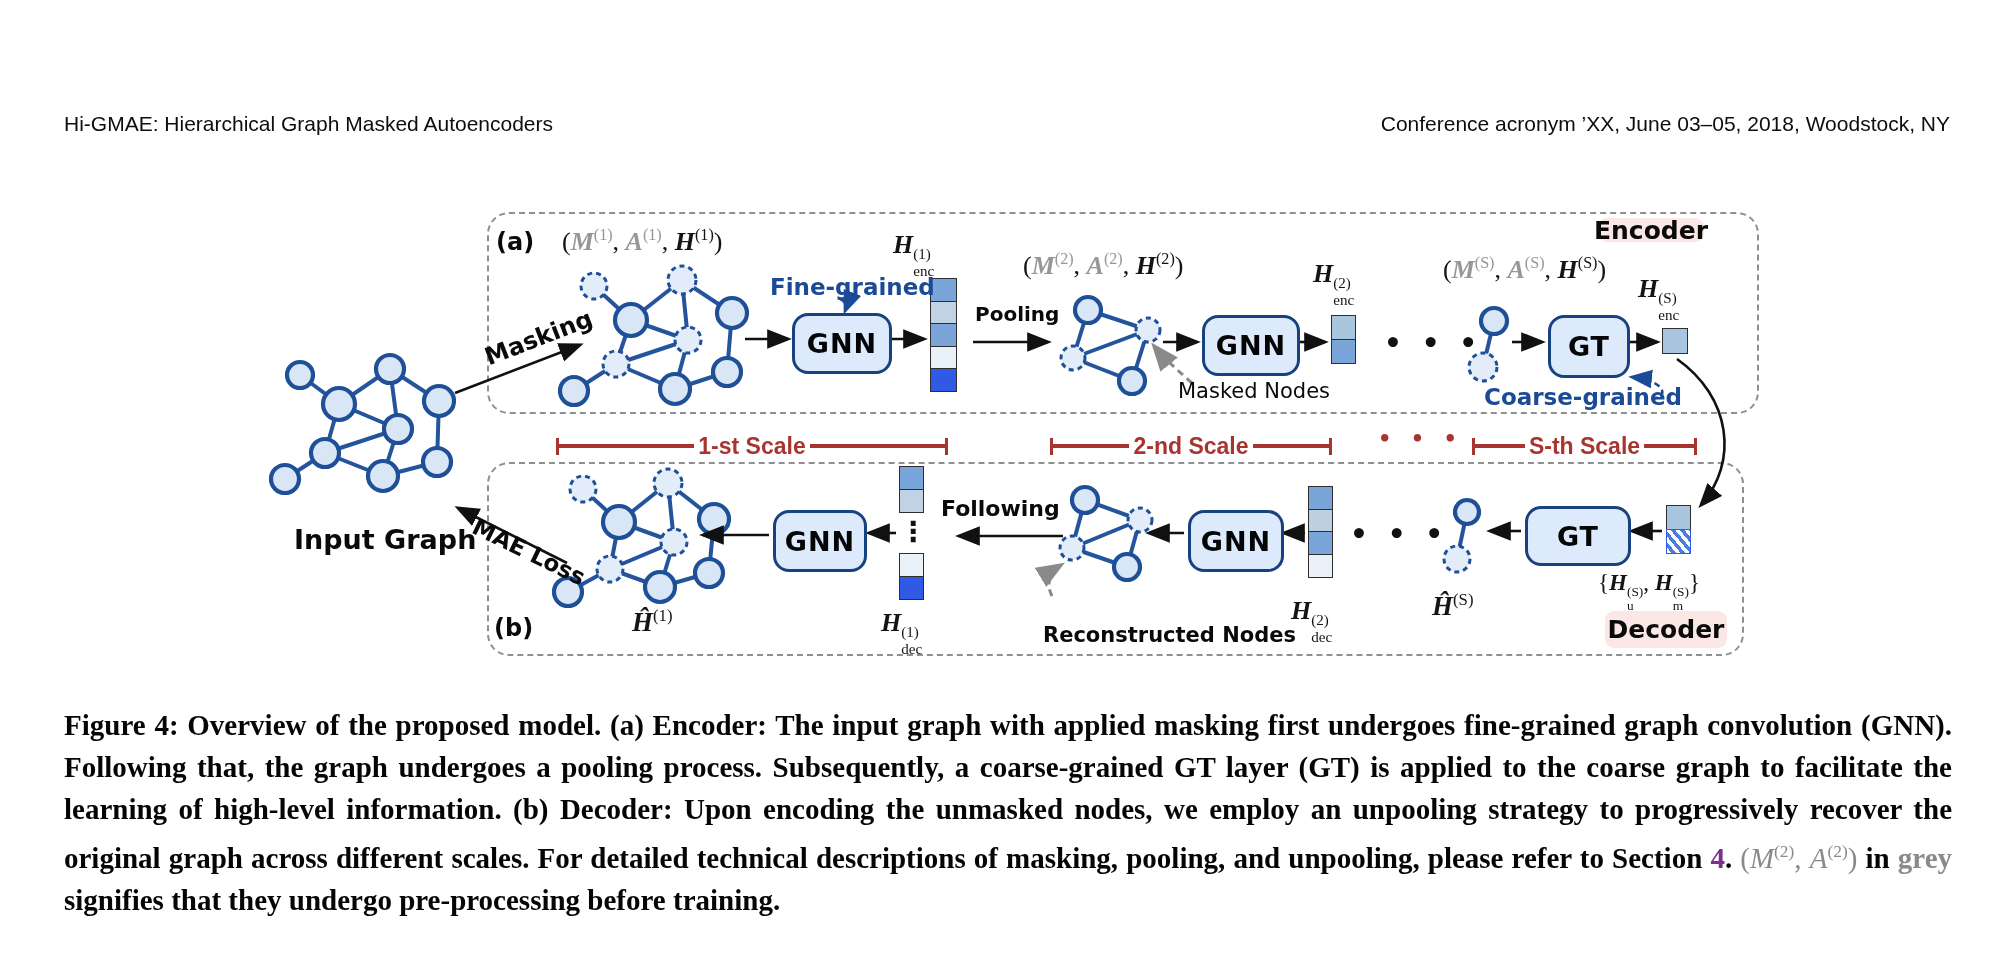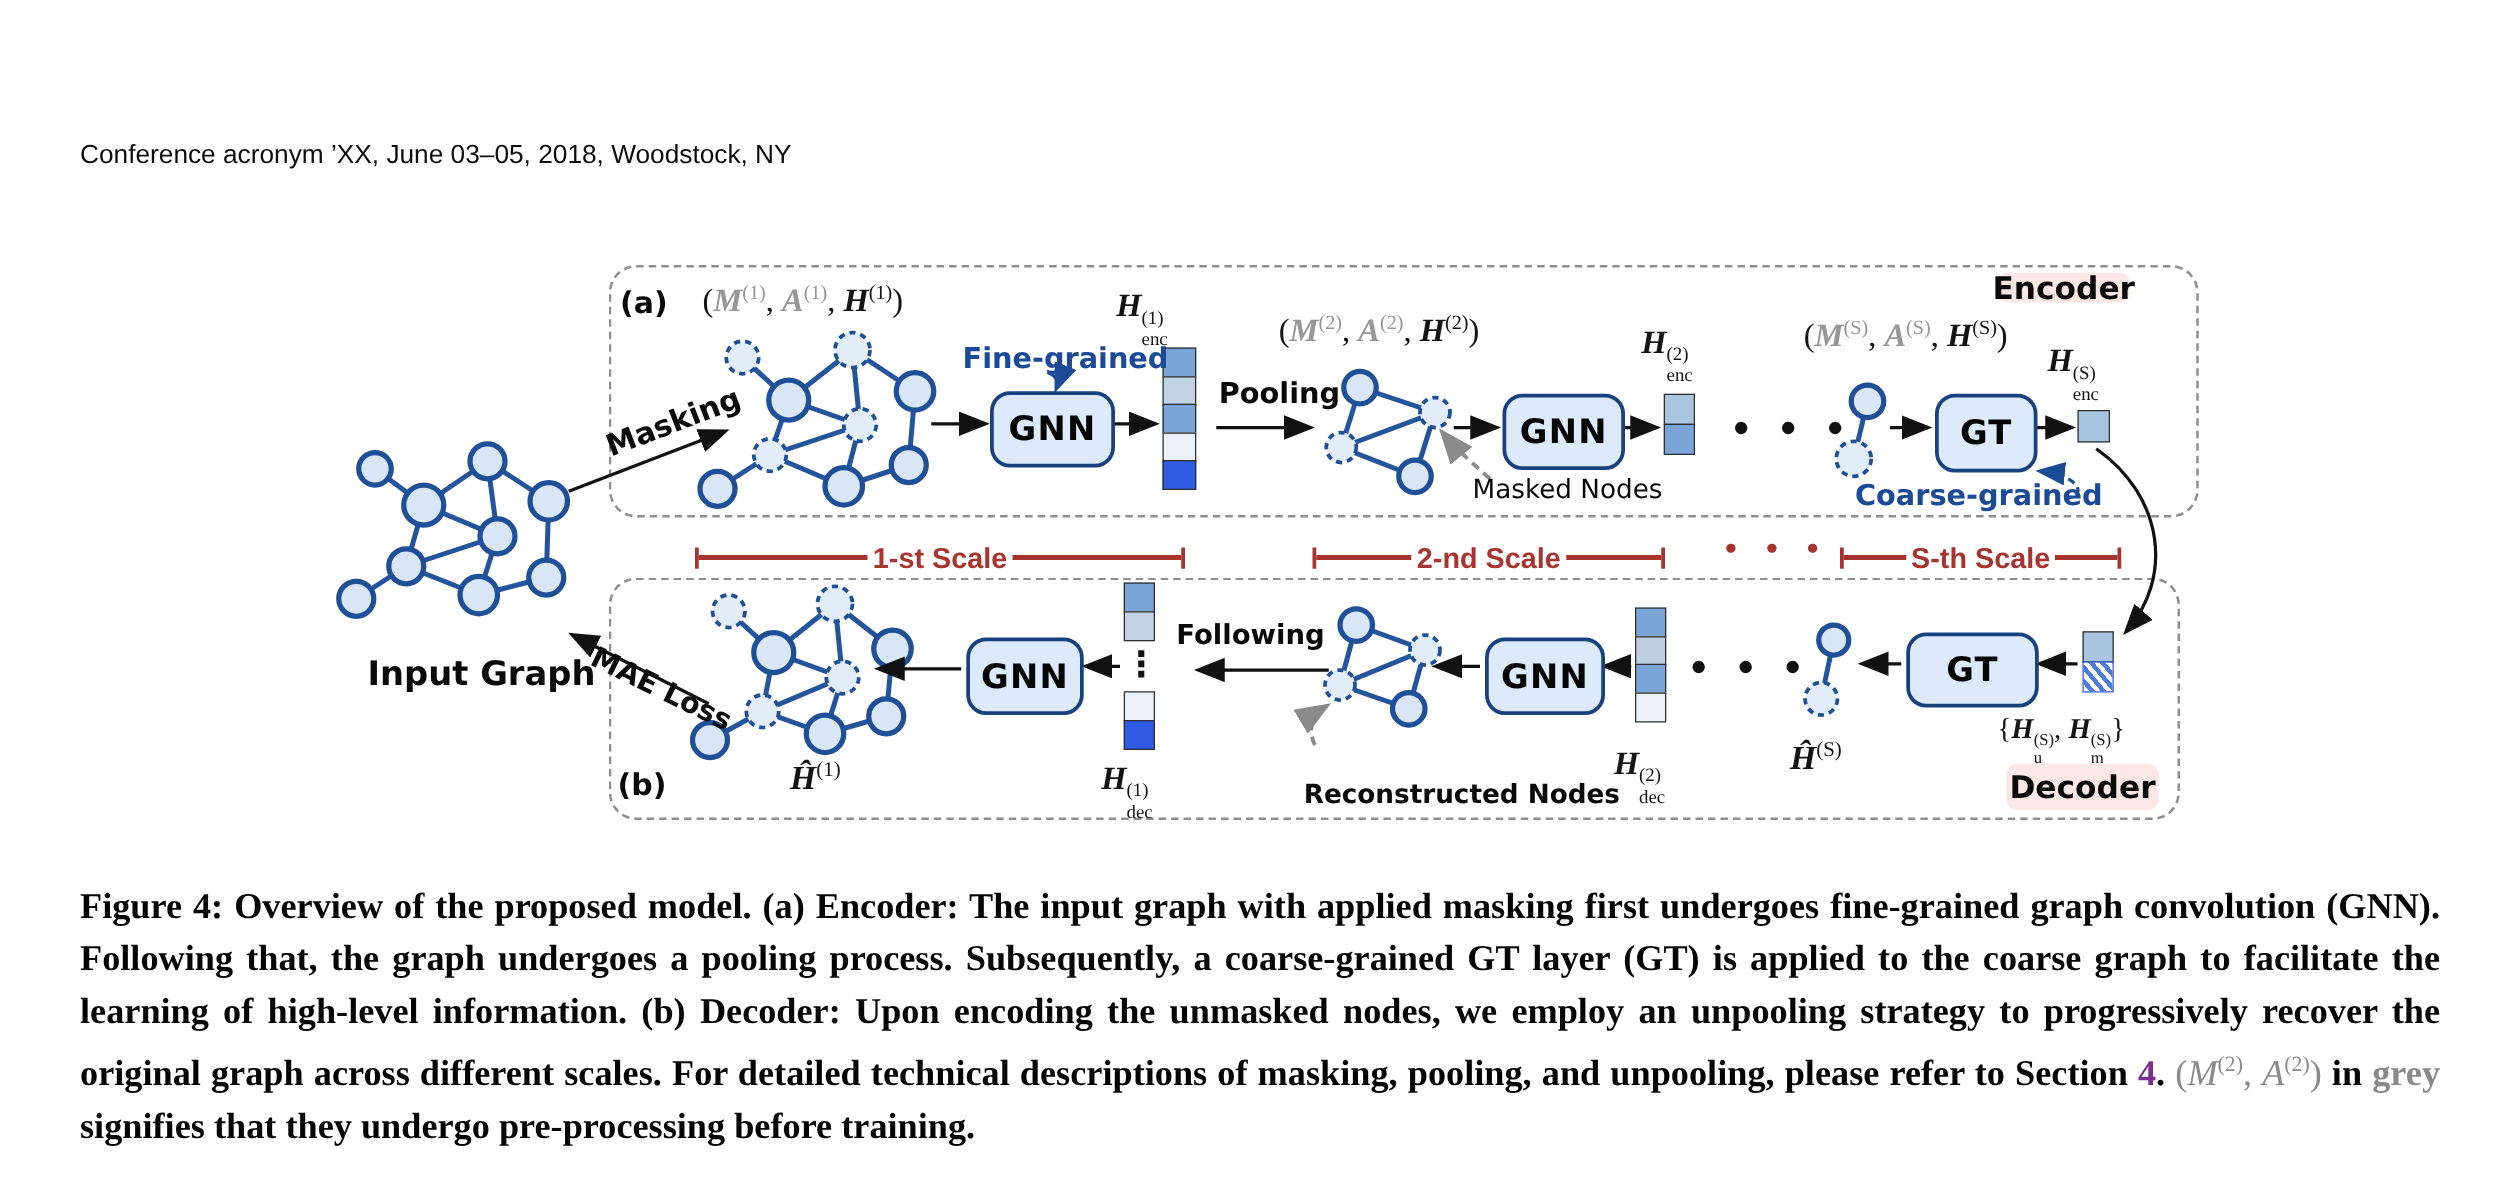--- a/index.html
+++ b/index.html
@@ -42,20 +42,21 @@
   .caption .cap-mi{color:#8a8a8a;font-style:italic;font-weight:normal;}
   .caption sup{font-size:0.6em;}
   svg#fig-svg{position:absolute;left:0;top:0;pointer-events:none;}
 </style>
 </head>
 <body>
 
 <div class="page">
 
   <div class="hdr">
+    <span>Hi-GMAE: Hierarchical Graph Masked Autoencoders</span>
     <span>Conference acronym ’XX, June 03–05, 2018, Woodstock, NY</span>
   </div>
 
   <div class="dbox" style="left:487px;top:212px;width:1268px;height:198px"></div>
   <div class="dbox" style="left:487px;top:462px;width:1253px;height:190px"></div>
 
   <svg id="fig-svg" width="2016" height="956">
     <defs>
       <marker id="mk" markerWidth="10" markerHeight="9" refX="8" refY="3.75" orient="auto">
           <path d="M0,0 L9.5,3.75 L0,7.5 z" fill="#111111"></path>
@@ -245,21 +246,21 @@
 
   <div class="dots" style="left:1384px;top:327px;font-size:28px;letter-spacing:5px">• • •</div>
   <div class="dots" style="left:1350px;top:518px;font-size:28px;letter-spacing:5px">• • •</div>
   <div class="dots" style="left:899px;top:515px;width:25px;text-align:center;font-size:28px">⋮</div>
 
   <div class="lbl" style="left:496px;top:228px;font-size:24px">(a)</div>
   <div class="lbl" style="left:494px;top:614px;font-size:24px">(b)</div>
   <div class="lbl rot" style="left:486px;top:344px;font-size:24px;transform:rotate(-21deg)">Masking</div>
   <div class="lbl rot" style="left:474px;top:512px;font-size:23px;transform:rotate(26deg)">MAE Loss</div>
   <div class="lbl" style="left:294px;top:524px;width:165px;text-align:center;font-size:27px">Input Graph</div>
-  <div class="lbl" style="left:975px;top:302px;font-size:23px">Pooling</div>
+  <div class="lbl" style="left:975px;top:302px;font-size:20px">Pooling</div>
   <div class="lbl" style="left:941px;top:496px;font-size:22px">Following</div>
   <div class="lbl blue" style="left:770px;top:274px;font-size:23px">Fine-grained</div>
   <div class="lbl blue" style="left:1484px;top:384px;font-size:23px">Coarse-grained</div>
   <div class="lbl" style="left:1178px;top:379px;font-size:21px;font-weight:400">Masked Nodes</div>
   <div class="lbl" style="left:1043px;top:623px;font-size:21px;font-weight:700">Reconstructed Nodes</div>
 
   <div class="mt" style="left:562px;top:226px;font-size:26px"><span>(</span><span class="mb g">M</span><sup class="g">(1)</sup><span>, </span><span class="mb g">A</span><sup class="g">(1)</sup><span>, </span><span class="mb">H</span><sup>(1)</sup><span>)</span></div>
   <div class="mt" style="left:1023px;top:250px;font-size:26px"><span>(</span><span class="mb g">M</span><sup class="g">(2)</sup><span>, </span><span class="mb g">A</span><sup class="g">(2)</sup><span>, </span><span class="mb">H</span><sup>(2)</sup><span>)</span></div>
   <div class="mt" style="left:1443px;top:254px;font-size:26px"><span>(</span><span class="mb g">M</span><sup class="g">(S)</sup><span>, </span><span class="mb g">A</span><sup class="g">(S)</sup><span>, </span><span class="mb">H</span><sup>(S)</sup><span>)</span></div>
   <div class="mt" style="left:893px;top:230px;font-size:26px"><span class="mb">H</span><span class="st">

